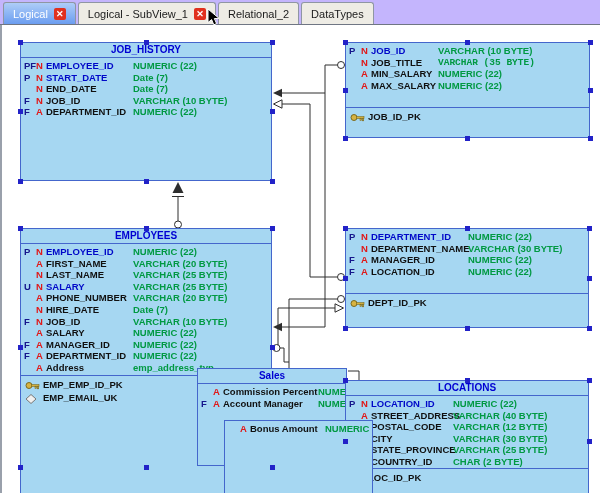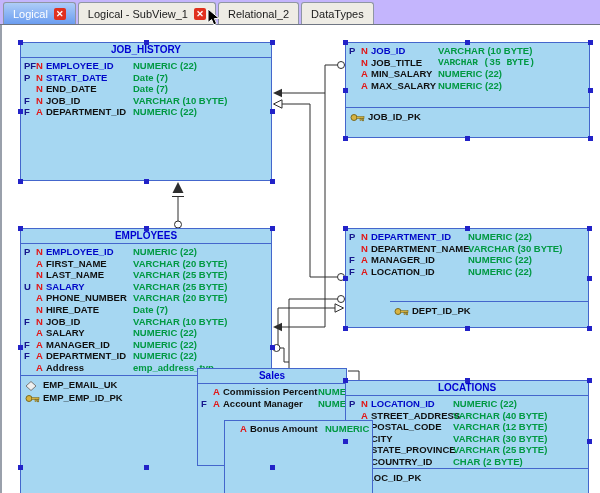--- a/index.html
+++ b/index.html
@@ -263,29 +263,29 @@
             <span class="tp" style="left: 112px;">NUMERIC (22)</span>
           </div>
           <div class="row">
             <span class="c1"></span>
             <span class="c2">A</span>
             <span class="nm">Address</span>
             <span class="tp" style="left: 112px;">emp_address_typ</span>
           </div>
         </div>
         <div class="keys" style="top: 146px;">
-          <div class="krow"><svg width="13" height="10">
-              <polygon points="6,0.5 11,5 6,9.5 1,5" fill="#f0f0f0" stroke="#777777"></polygon>
-            </svg><span>EMP_EMAIL_UK</span></div>
           <div class="krow"><svg width="15" height="9">
               <circle cx="4" cy="4.5" r="3" fill="#d8b341" stroke="#7a6a20"></circle>
               <rect x="6.5" y="3.6" width="7.5" height="1.8" fill="#d8b341" stroke="#7a6a20" stroke-width="0.6"></rect>
               <rect x="10" y="5.2" width="1.4" height="2.2" fill="#d8b341" stroke="#7a6a20" stroke-width="0.6"></rect>
               <rect x="12.3" y="5.2" width="1.4" height="2.6" fill="#d8b341" stroke="#7a6a20" stroke-width="0.6"></rect>
             </svg><span>EMP_EMP_ID_PK</span></div>
+          <div class="krow"><svg width="13" height="10">
+              <polygon points="6,0.5 11,5 6,9.5 1,5" fill="#f0f0f0" stroke="#777777"></polygon>
+            </svg><span>EMP_EMAIL_UK</span></div>
         </div>
       </div>
       <div class="entity" style="left: 345px; top: 228px; width: 244px; height: 100px;">
         <div class="attrs">
           <div class="row">
             <span class="c1">P</span>
             <span class="c2">N</span>
             <span class="nm blue">DEPARTMENT_ID</span>
             <span class="tp" style="left: 122px;">NUMERIC (22)</span>
           </div>
@@ -301,21 +301,21 @@
             <span class="nm">MANAGER_ID</span>
             <span class="tp" style="left: 122px;">NUMERIC (22)</span>
           </div>
           <div class="row">
             <span class="c1">F</span>
             <span class="c2">A</span>
             <span class="nm">LOCATION_ID</span>
             <span class="tp" style="left: 122px;">NUMERIC (22)</span>
           </div>
         </div>
-        <div class="keys" style="top: 72px; margin-left: 44px;">
+        <div class="keys" style="top: 64px;">
           <div class="krow"><svg width="15" height="9">
               <circle cx="4" cy="4.5" r="3" fill="#d8b341" stroke="#7a6a20"></circle>
               <rect x="6.5" y="3.6" width="7.5" height="1.8" fill="#d8b341" stroke="#7a6a20" stroke-width="0.6"></rect>
               <rect x="10" y="5.2" width="1.4" height="2.2" fill="#d8b341" stroke="#7a6a20" stroke-width="0.6"></rect>
               <rect x="12.3" y="5.2" width="1.4" height="2.6" fill="#d8b341" stroke="#7a6a20" stroke-width="0.6"></rect>
             </svg><span>DEPT_ID_PK</span></div>
         </div>
       </div>
       <div class="entity" style="left: 197px; top: 368px; width: 150px; height: 98px;">
         <div class="ehead">Sales</div>

